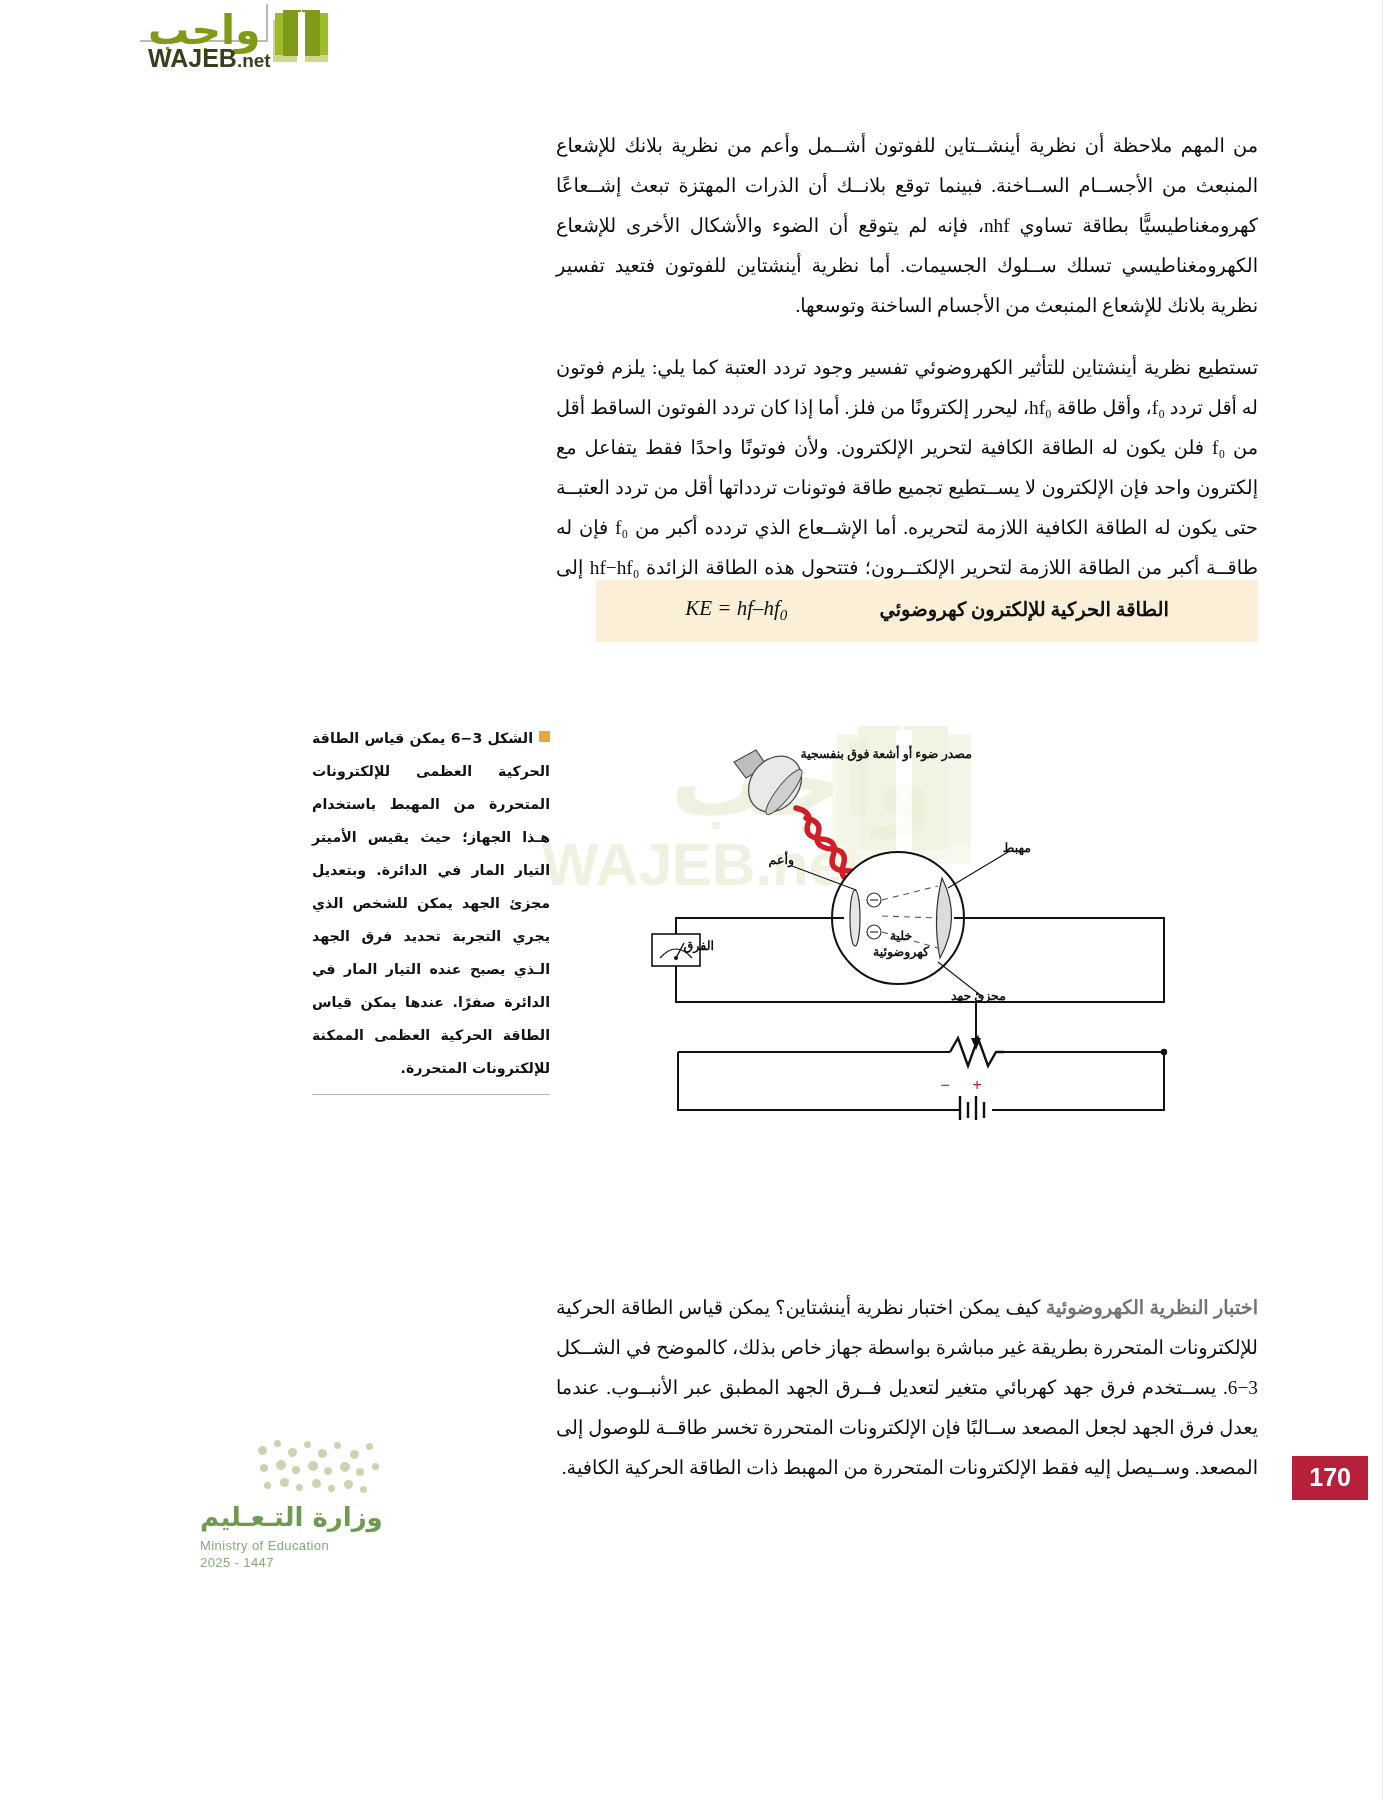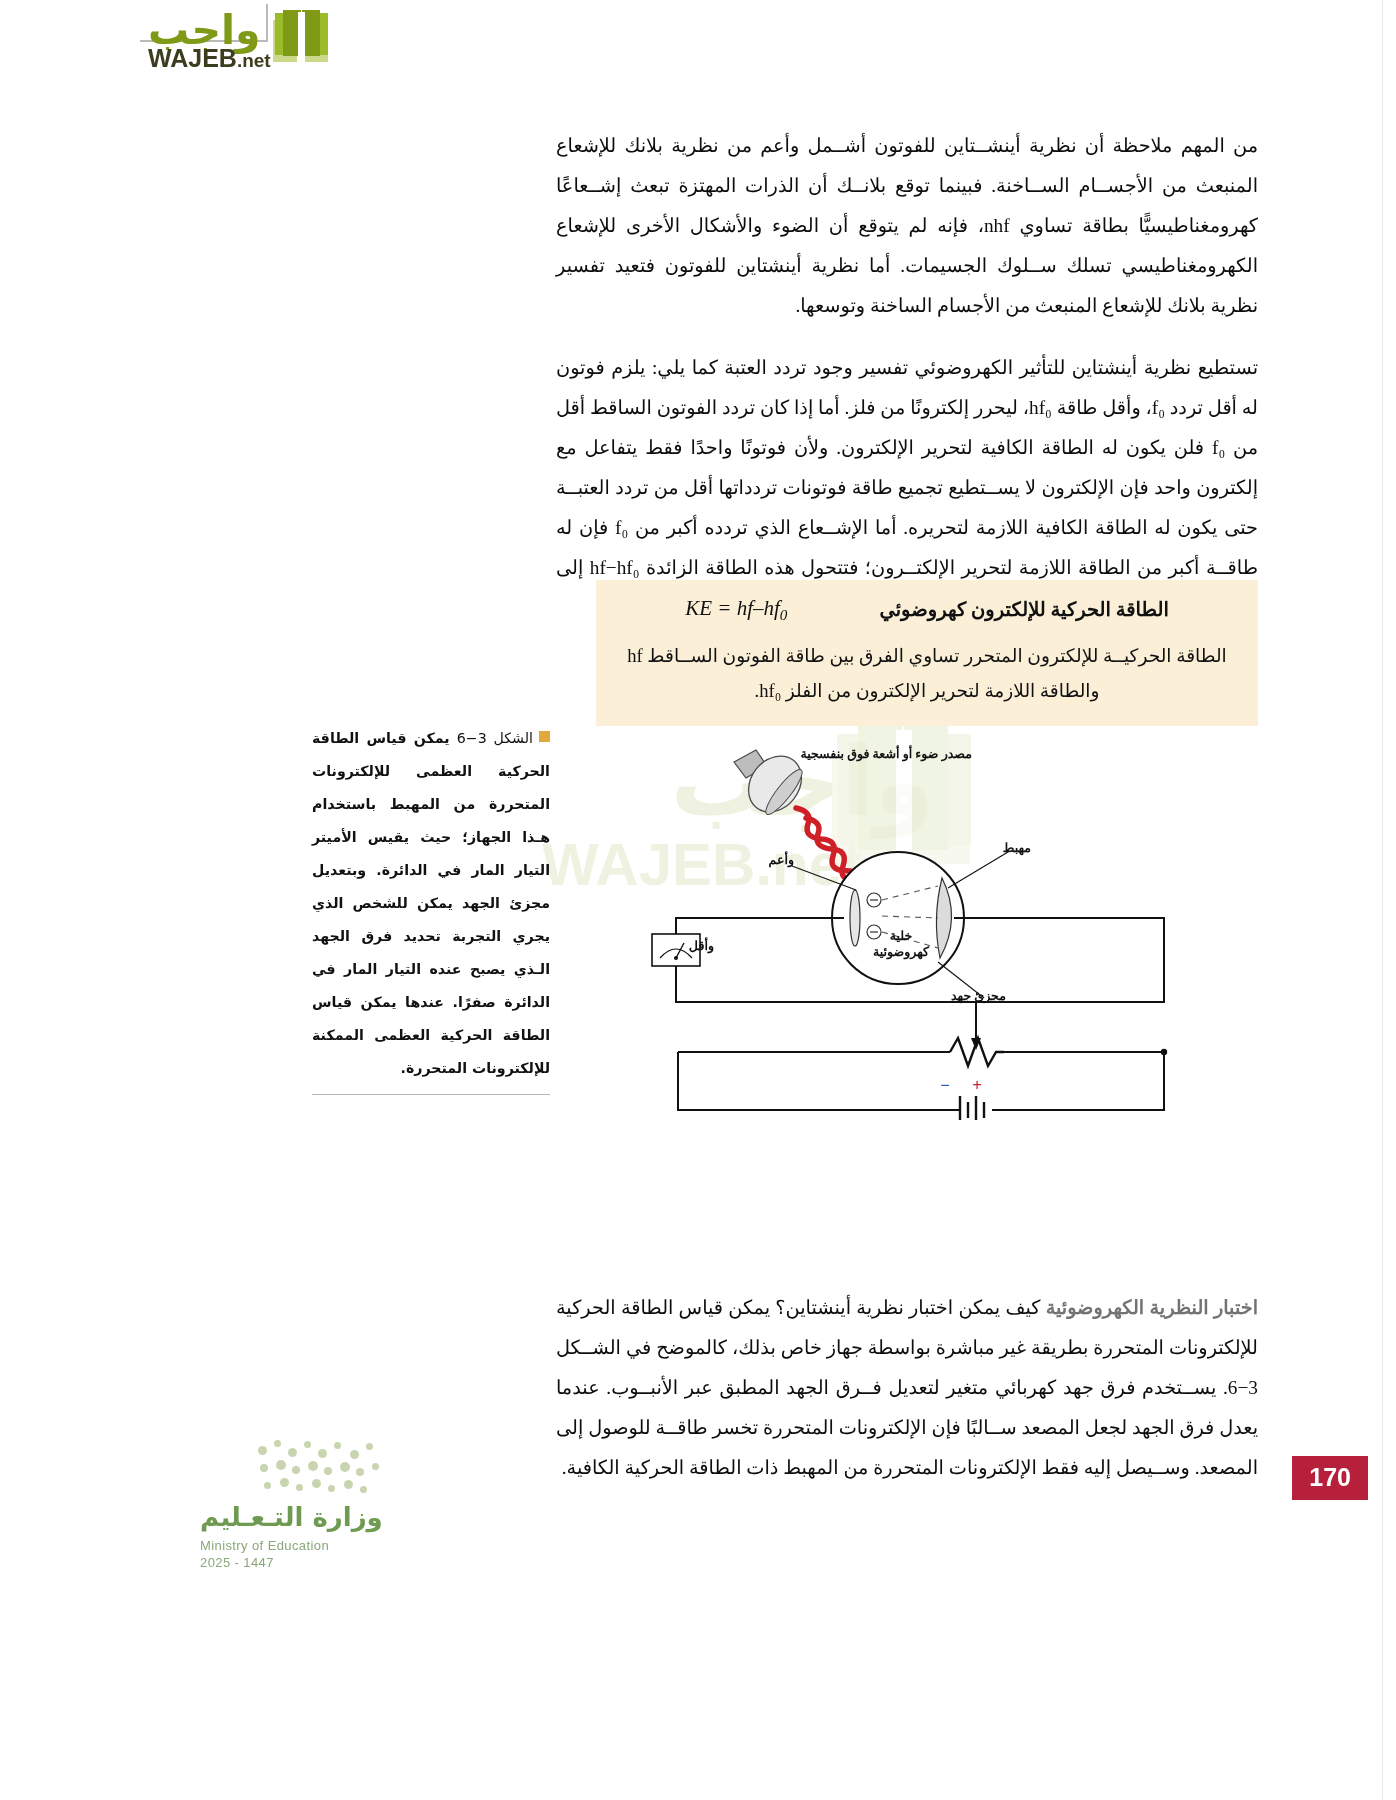--- a/index.html
+++ b/index.html
@@ -108,21 +108,21 @@
   .side{position:absolute;right:846px;top:722px;width:238px;direction:rtl;}
   .side-marker{
     display:inline-block;width:11px;height:11px;background:#e0a93c;
     margin-left:6px;vertical-align:1px;
   }
   .side-text{
     font-family:"DejaVu Sans","Liberation Sans",sans-serif;
     font-size:14.2px;line-height:33px;color:#111;text-align:justify;
     direction:rtl;font-weight:600;
   }
-  .side-text b{font-weight:400;}
+  .side-text b{font-weight:700;}
   .side-rule{position:absolute;right:0;top:372px;width:238px;height:1px;background:#b7b7b7;}
 
   
   .figure{position:absolute;right:150px;top:740px;width:690px;height:380px;}
   .figure svg{display:block;}
   .fig-label{
     position:absolute;
     font-family:Liberation Serif, serif;
     font-size:12.6px;font-weight:700;color:#111;direction:rtl;white-space:nowrap;
   }
@@ -181,21 +181,20 @@
   <div class="main-col">
     <p class="body-text">من المهم ملاحظة أن نظرية أينشــتاين للفوتون أشــمل وأعم من نظرية بلانك للإشعاع المنبعث من الأجســام الســاخنة. فبينما توقع بلانــك أن الذرات المهتزة تبعث إشــعاعًا كهرومغناطيسيًّا بطاقة تساوي nhf، فإنه لم يتوقع أن الضوء والأشكال الأخرى للإشعاع الكهرومغناطيسي تسلك ســلوك الجسيمات. أما نظرية أينشتاين للفوتون فتعيد تفسير نظرية بلانك للإشعاع المنبعث من الأجسام الساخنة وتوسعها.</p>
     <p class="body-text">تستطيع نظرية أينشتاين للتأثير الكهروضوئي تفسير وجود تردد العتبة كما يلي: يلزم فوتون له أقل تردد f₀، وأقل طاقة hf₀، ليحرر إلكترونًا من فلز. أما إذا كان تردد الفوتون الساقط أقل من f₀ فلن يكون له الطاقة الكافية لتحرير الإلكترون. ولأن فوتونًا واحدًا فقط يتفاعل مع إلكترون واحد فإن الإلكترون لا يســتطيع تجميع طاقة فوتونات تردداتها أقل من تردد العتبــة حتى يكون له الطاقة الكافية اللازمة لتحريره. أما الإشــعاع الذي تردده أكبر من f₀ فإن له طاقــة أكبر من الطاقة اللازمة لتحرير الإلكتــرون؛ فتتحول هذه الطاقة الزائدة hf−hf₀ إلى طاقة حركية للإلكترونات المتحررة.</p>
   </div>
 
   <div class="formula-box">
     <div class="fb-row">
       <div class="fb-title">الطاقة الحركية للإلكترون كهروضوئي</div>
       <div class="fb-eq"><span>KE = hf–hf</span><span class="sub">0</span></div>
     </div>
-    <div class="fb-desc">الطاقة الحركيــة للإلكترون المتحرر تساوي الفرق بين طاقة الفوتون الســاقط hf والطاقة اللازمة لتحرير الإلكترون من الفلز hf₀.</div>
   </div>
 
   <div class="wm-big">
     <div class="bg-ar">واجب</div>
     <div class="bg-lat">WAJEB.net</div>
     <div class="wm-book">
       <i class="wb1"></i>
         <i class="wb2"></i>
         <i class="wb3"></i>
         <i class="wb4"></i>
@@ -270,21 +269,21 @@
       <circle cx="608" cy="312" r="3.2" fill="#111"></circle>
     </svg>
 
     <div class="fig-label" style="top:6px;right:274px;">مصدر ضوء أو أشعة فوق بنفسجية</div>
     <div class="fig-label" style="top:100px;right:215px;">مهبط</div>
     <div class="fig-label" style="top:112px;right:452px;">وأعم</div>
     <div class="fig-label two" style="top:188px;right:300px;width:90px;">
       <span>خلية</span><br>
       <span>كهروضوئية</span>
     </div>
-    <div class="fig-label" style="top:198px;right:532px;">وأقل</div>
+    <div class="fig-label" style="top:198px;right:532px;">الفرق</div>
     <div class="fig-label" style="top:248px;right:240px;">مجزئ جهد</div>
     <div class="fig-label" style="top:336px;right:296px;color:#2a58c8;font-size:17px;">−</div>
     <div class="fig-label" style="top:336px;right:264px;color:#c62033;font-size:17px;">+</div>
   </div>
 
   <div style="position:absolute;right:138px;top:1288px;width:702px;">
     <p class="body-text">
       <span class="hl-red">اختبار النظرية الكهروضوئية</span>
       <span>كيف يمكن اختبار نظرية أينشتاين؟ يمكن قياس الطاقة الحركية للإلكترونات المتحررة بطريقة غير مباشرة بواسطة جهاز خاص بذلك، كالموضح في الشــكل 3−6. يســتخدم فرق جهد كهربائي متغير لتعديل فــرق الجهد المطبق عبر الأنبــوب. عندما يعدل فرق الجهد لجعل المصعد ســالبًا فإن الإلكترونات المتحررة تخسر طاقــة للوصول إلى المصعد. وســيصل إليه فقط الإلكترونات المتحررة من المهبط ذات الطاقة الحركية الكافية.</span>
     </p>

